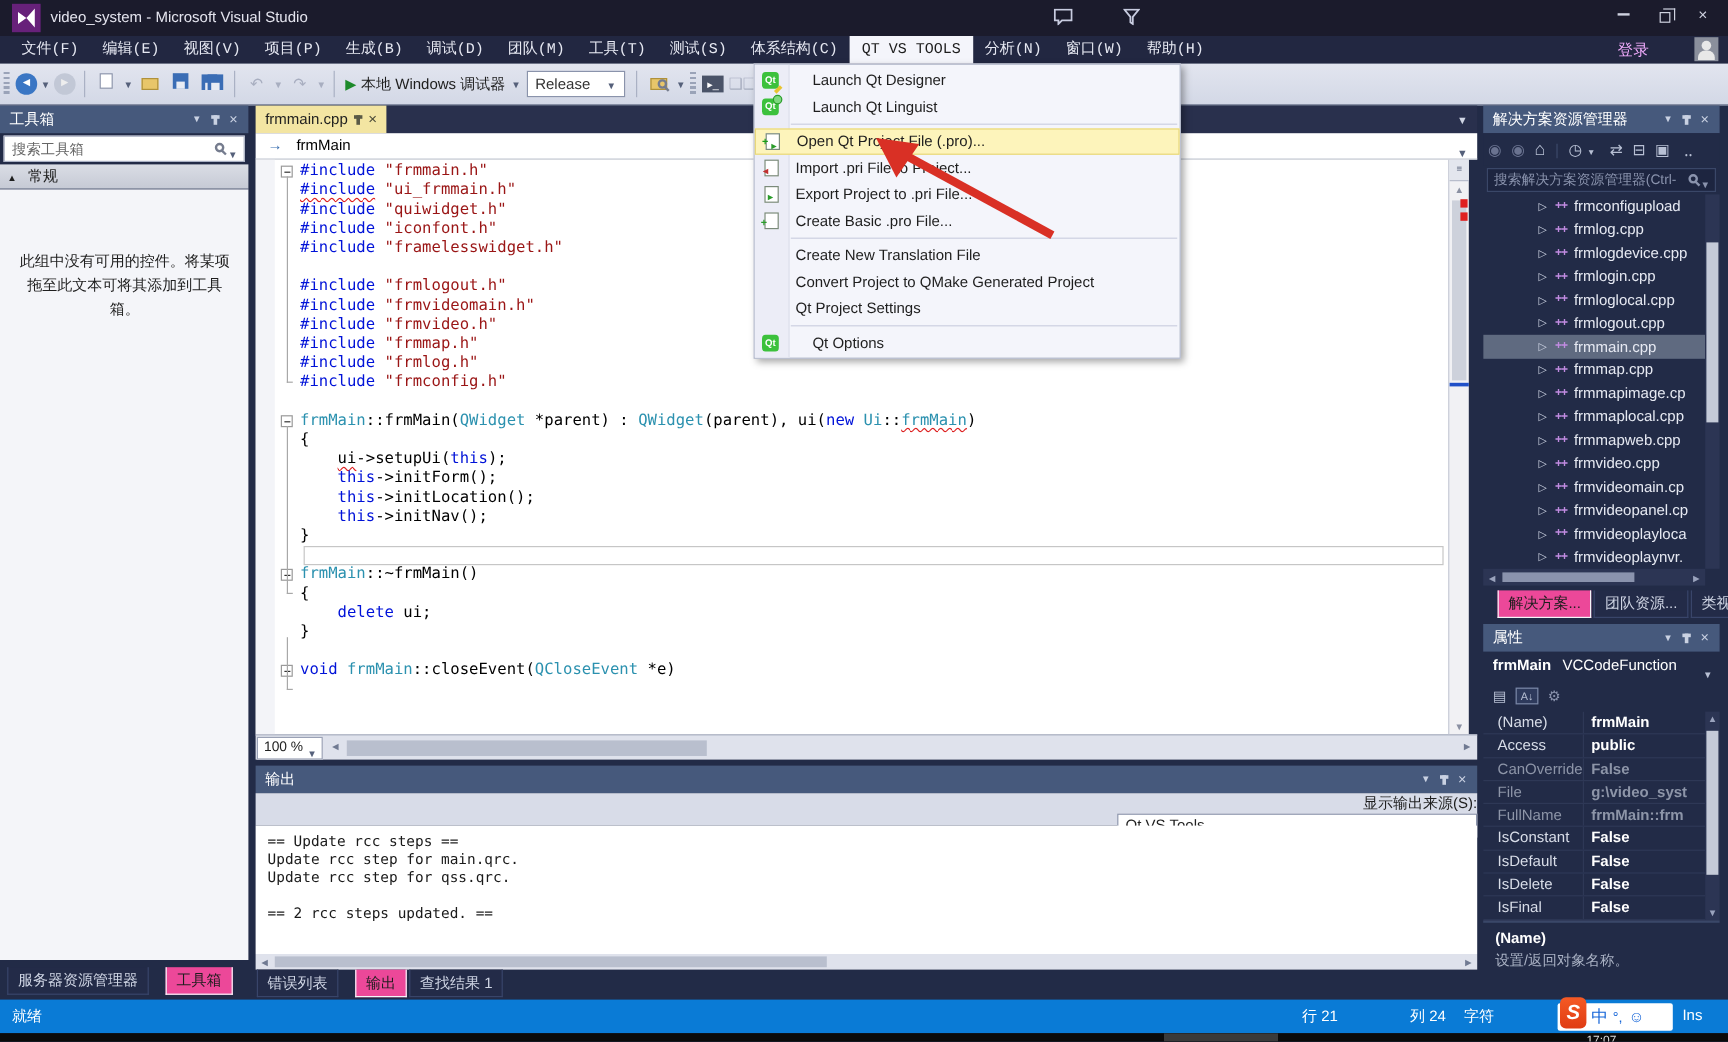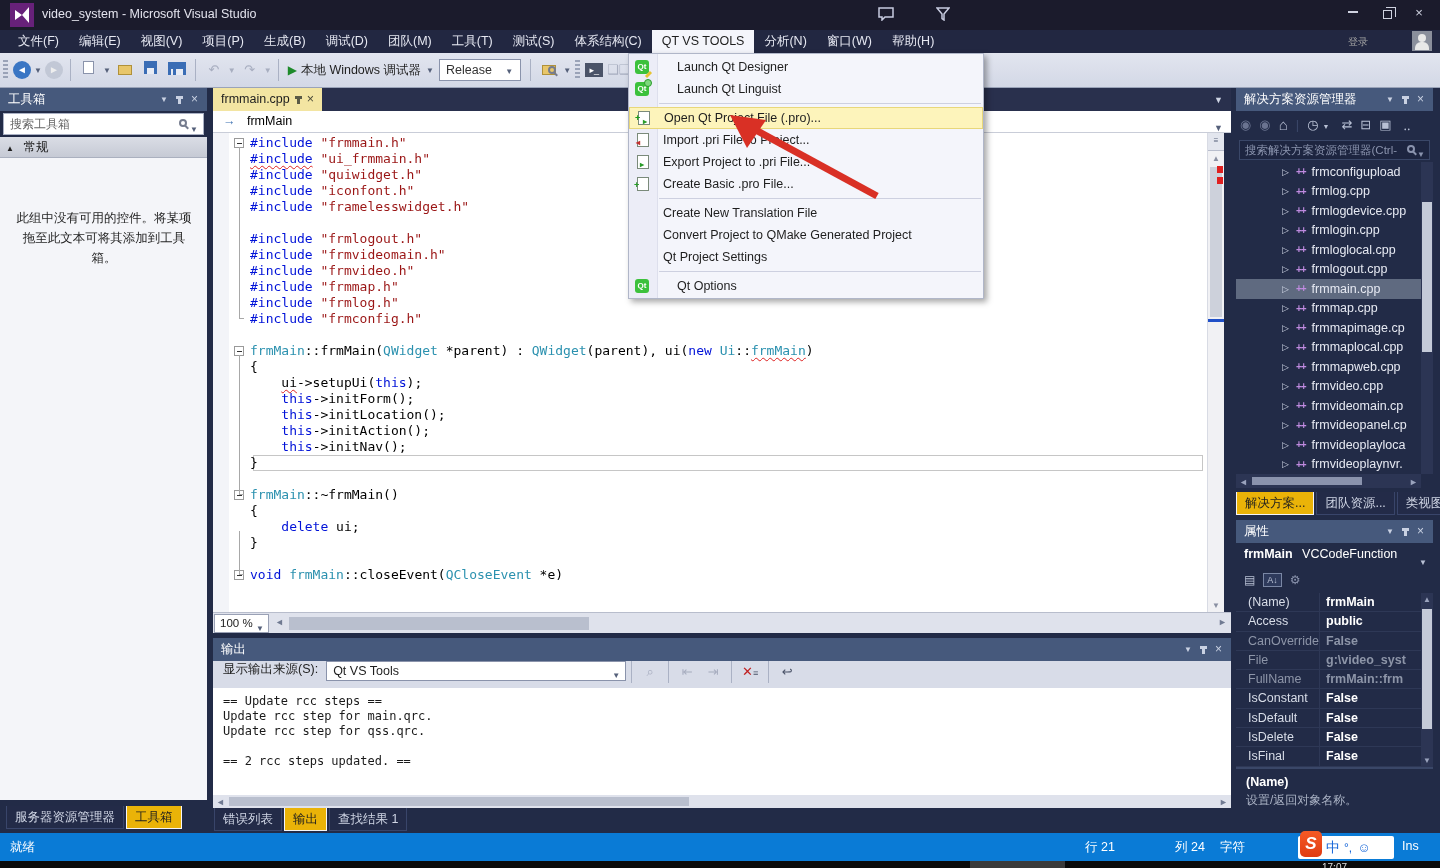--- a/index.html
+++ b/index.html
@@ -15,24 +15,24 @@
   #quick-launch { position:absolute; left:985px; top:4px; width:345px; height:22px; background:#262637;
                   border:1px solid #8a8fa8; color:#9aa0b8; font-size:12px; line-height:20px; padding-left:7px; }
   #quick-launch .mag { position:absolute; right:10px; top:4px; }
   .winbtn { position:absolute; top:0; width:30px; height:26px; color:#cfd2e0; text-align:center; line-height:26px; font-size:13px; }
   #btn-min { left:1338px; } #btn-restore { left:1372px; } #btn-close { left:1404px; }
   #btn-min i { display:inline-block; width:10px; height:3px; border-bottom:2px solid #cfd2e0; margin-bottom:4px; }
   #btn-restore i { display:inline-block; width:9px; height:9px; border:1px solid #cfd2e0; position:relative; top:2px; }
   #btn-restore i::after { content:""; position:absolute; left:2px; top:-4px; width:9px; height:9px; border:1px solid #cfd2e0; border-bottom:none; border-left:none; }
 
   
-  #menubar { position:absolute; left:0; top:30px; width:1440px; height:23px; background:#222741; display:flex; padding-left:8px; }
+  #menubar { position:absolute; left:0; top:30px; width:1440px; height:23px; background:#222741; display:flex; padding-left:8px;font-family:Liberation Mono, monospace; }
   .mitem { color:#e6e8f2; font-size:12.5px; line-height:23px; padding:0 10px; white-space:nowrap; }
   .mitem.active { background:#f4f5fb; color:#1e1e1e; }
-  #signin { position:absolute; left:1348px; top:30px; color:#a3a3a3; font-size:10px; line-height:23px; }
+  #signin { position:absolute; left:1348px; top:30px; color:#f0abfc; font-size:13px; line-height:23px; }
   #avatar { position:absolute; left:1412px; top:31px; width:20px; height:20px; background:#8a8f9c; }
   #avatar::before { content:""; position:absolute; left:6px; top:3px; width:8px; height:8px; border-radius:50%; background:#e8e8e8; }
   #avatar::after  { content:""; position:absolute; left:3px; top:11px; width:14px; height:8px; border-radius:6px 6px 0 0; background:#e8e8e8; }
 
   
   #toolbar { position:absolute; left:0; top:53px; width:1440px; height:35px;
              background:linear-gradient(#e2e5ef,#d3d8e6); border-bottom:1px solid #9aa3b8;
              display:flex; align-items:center; font-size:12.5px; color:#333; }
   .tb-sep { width:1px; height:22px; background:#aab1c4; margin:0 5px; }
   .tb-dots { width:5px; height:20px; margin:0 3px;
@@ -65,21 +65,21 @@
   #toolbox-search .mag { position:absolute; right:16px; top:5px; }
   #toolbox-search .tb-caret { position:absolute; right:4px; top:6px; }
   #toolbox-group { position:absolute; left:0; top:137px; width:207px; height:21px;
                    background:linear-gradient(#dadde5,#c6cad5); border-bottom:1px solid #aab0bf;
                    font-size:12.5px; line-height:21px; color:#1e1e1e; padding-left:6px; }
   #toolbox-body { position:absolute; left:0; top:158px; width:207px; height:642px; background:#f4f5f9; }
   #toolbox-empty { position:absolute; left:14px; top:50px; width:180px; text-align:center;
                    font-size:12.5px; color:#1e1e1e; line-height:1.6; }
   .dock-tabs { position:absolute; display:flex; gap:2px; height:23px; font-size:12.5px; }
   .dock-tab { padding:0 8px; line-height:22px; color:#cfd5e4; border:1px solid #39456a; border-top:none; background:#232b48; white-space:nowrap; }
-  .dock-tab.active { background:#eab308; color:#1e1e1e; border-color:#f4f5f9; }
+  .dock-tab.active { background:#ec4899; color:#1e1e1e; border-color:#f4f5f9;margin-left:12px; }
   #left-tabs { left:6px; top:806px; }
   #mid-tabs { left:214px; top:808px; }
 
   
   #tabbar { position:absolute; left:213px; top:88px; width:1018px; height:23px; background:#29304d; }
   #doc-tab { position:absolute; left:0; top:0; height:23px; background:#f3e5a2; color:#1e1e1e;
              font-size:12.5px; line-height:23px; padding:0 8px; display:flex; align-items:center; gap:7px; }
   #doc-tab .pin, #doc-tab .pin::after { background:#5a5a46; }
   #tabbar-caret { position:absolute; right:8px; top:7px; color:#cfd5e4; font-size:9px; }
   #breadcrumb { position:absolute; left:213px; top:111px; width:1018px; height:22px; background:#fff; border-bottom:1px solid #c9cdd8;
@@ -113,21 +113,21 @@
   #ed-bottombar { position:absolute; left:213px; top:612px; width:1018px; height:21px; background:#dfe2ec; border-top:1px solid #b8bdcc; }
   #zoom-box { position:absolute; left:1px; top:1px; width:55px; height:19px; background:#fff; border:1px solid #9aa1b5;
               font-size:11.5px; line-height:17px; padding-left:5px; color:#222; }
   #zoom-box .tb-caret { position:absolute; right:3px; top:5px; }
   .hthumb { position:absolute; top:4px; height:13px; background:#b9bfce; }
   .harrow { position:absolute; top:4px; color:#707a92; font-size:9px; }
 
   
   #out-title { left:213px; top:638px; width:1018px; }
   #out-toolbar { position:absolute; left:213px; top:661px; width:1018px; height:27px; background:#d8dce8;
-                 display:flex; align-items:flex-start; font-size:12.5px; color:#1e1e1e; }
+                 display:flex; align-items:flex-end; font-size:12.5px; color:#1e1e1e;flex-direction:column; }
   #out-src-label { margin-left:10px; }
   #out-src-box { position:relative; background:#fff; border:1px solid #8a93ab; width:300px; height:20px; line-height:18px; padding-left:6px; margin-left:8px; }
   #out-src-box .tb-caret { position:absolute; right:4px; top:5px; }
   #out-body { position:absolute; left:213px; top:688px; width:1018px; height:107px; background:#fff;
               font-family:"DejaVu Sans Mono", monospace; font-size:12px; color:#1a1a1a; padding:6px 0 0 10px; }
   #out-body div { height:15px; white-space:pre; }
   #out-hscroll { position:absolute; left:213px; top:795px; width:1018px; height:13px; background:#dfe2ec; }
 
   
   #se-title { left:1236px; top:88px; width:197px; }
@@ -333,21 +333,20 @@
       <div class="code-line"><span class="cgut"></span><span class="ctxt"><span class="d">#include</span><span class="n"> </span><span class="s">"frmvideo.h"</span></span></div>
       <div class="code-line"><span class="cgut"></span><span class="ctxt"><span class="d">#include</span><span class="n"> </span><span class="s">"frmmap.h"</span></span></div>
       <div class="code-line"><span class="cgut"></span><span class="ctxt"><span class="d">#include</span><span class="n"> </span><span class="s">"frmlog.h"</span></span></div>
       <div class="code-line"><span class="cgut"></span><span class="ctxt"><span class="d">#include</span><span class="n"> </span><span class="s">"frmconfig.h"</span></span></div>
       <div class="code-line"><span class="cgut"></span><span class="ctxt"></span></div>
       <div class="code-line"><span class="cgut"><span class="foldbox"></span></span><span class="ctxt"><span class="t">frmMain</span><span class="n">::frmMain(</span><span class="t">QWidget</span><span class="n"> *parent) : </span><span class="t">QWidget</span><span class="n">(parent), ui(</span><span class="k">new</span><span class="n"> </span><span class="t">Ui</span><span class="n">::</span><span class="t sq">frmMain</span><span class="n">)</span></span></div>
       <div class="code-line"><span class="cgut"></span><span class="ctxt"><span class="n">{</span></span></div>
       <div class="code-line"><span class="cgut"></span><span class="ctxt"><span class="n">    </span><span class="n sq">ui</span><span class="n">-&gt;setupUi(</span><span class="k">this</span><span class="n">);</span></span></div>
       <div class="code-line"><span class="cgut"></span><span class="ctxt"><span class="n">    </span><span class="k">this</span><span class="n">-&gt;initForm();</span></span></div>
       <div class="code-line"><span class="cgut"></span><span class="ctxt"><span class="n">    </span><span class="k">this</span><span class="n">-&gt;initLocation();</span></span></div>
-      <div class="code-line"><span class="cgut"></span><span class="ctxt"><span class="n">    </span><span class="k">this</span><span class="n">-&gt;initAction();</span></span></div>
       <div class="code-line"><span class="cgut"></span><span class="ctxt"><span class="n">    </span><span class="k">this</span><span class="n">-&gt;initNav();</span></span></div>
       <div class="code-line"><span class="cgut"></span><span class="ctxt"><span class="n">}</span></span></div>
       <div class="code-line"><span class="cgut"></span><span class="ctxt"></span></div>
       <div class="code-line"><span class="cgut"><span class="foldbox"></span></span><span class="ctxt"><span class="t">frmMain</span><span class="n">::~frmMain()</span></span></div>
       <div class="code-line"><span class="cgut"></span><span class="ctxt"><span class="n">{</span></span></div>
       <div class="code-line"><span class="cgut"></span><span class="ctxt"><span class="n">    </span><span class="k">delete</span><span class="n"> ui;</span></span></div>
       <div class="code-line"><span class="cgut"></span><span class="ctxt"><span class="n">}</span></span></div>
       <div class="code-line"><span class="cgut"></span><span class="ctxt"></span></div>
       <div class="code-line"><span class="cgut"><span class="foldbox"></span></span><span class="ctxt"><span class="k">void</span><span class="n"> </span><span class="t">frmMain</span><span class="n">::closeEvent(</span><span class="t">QCloseEvent</span><span class="n"> *e)</span></span></div>
     </div>

